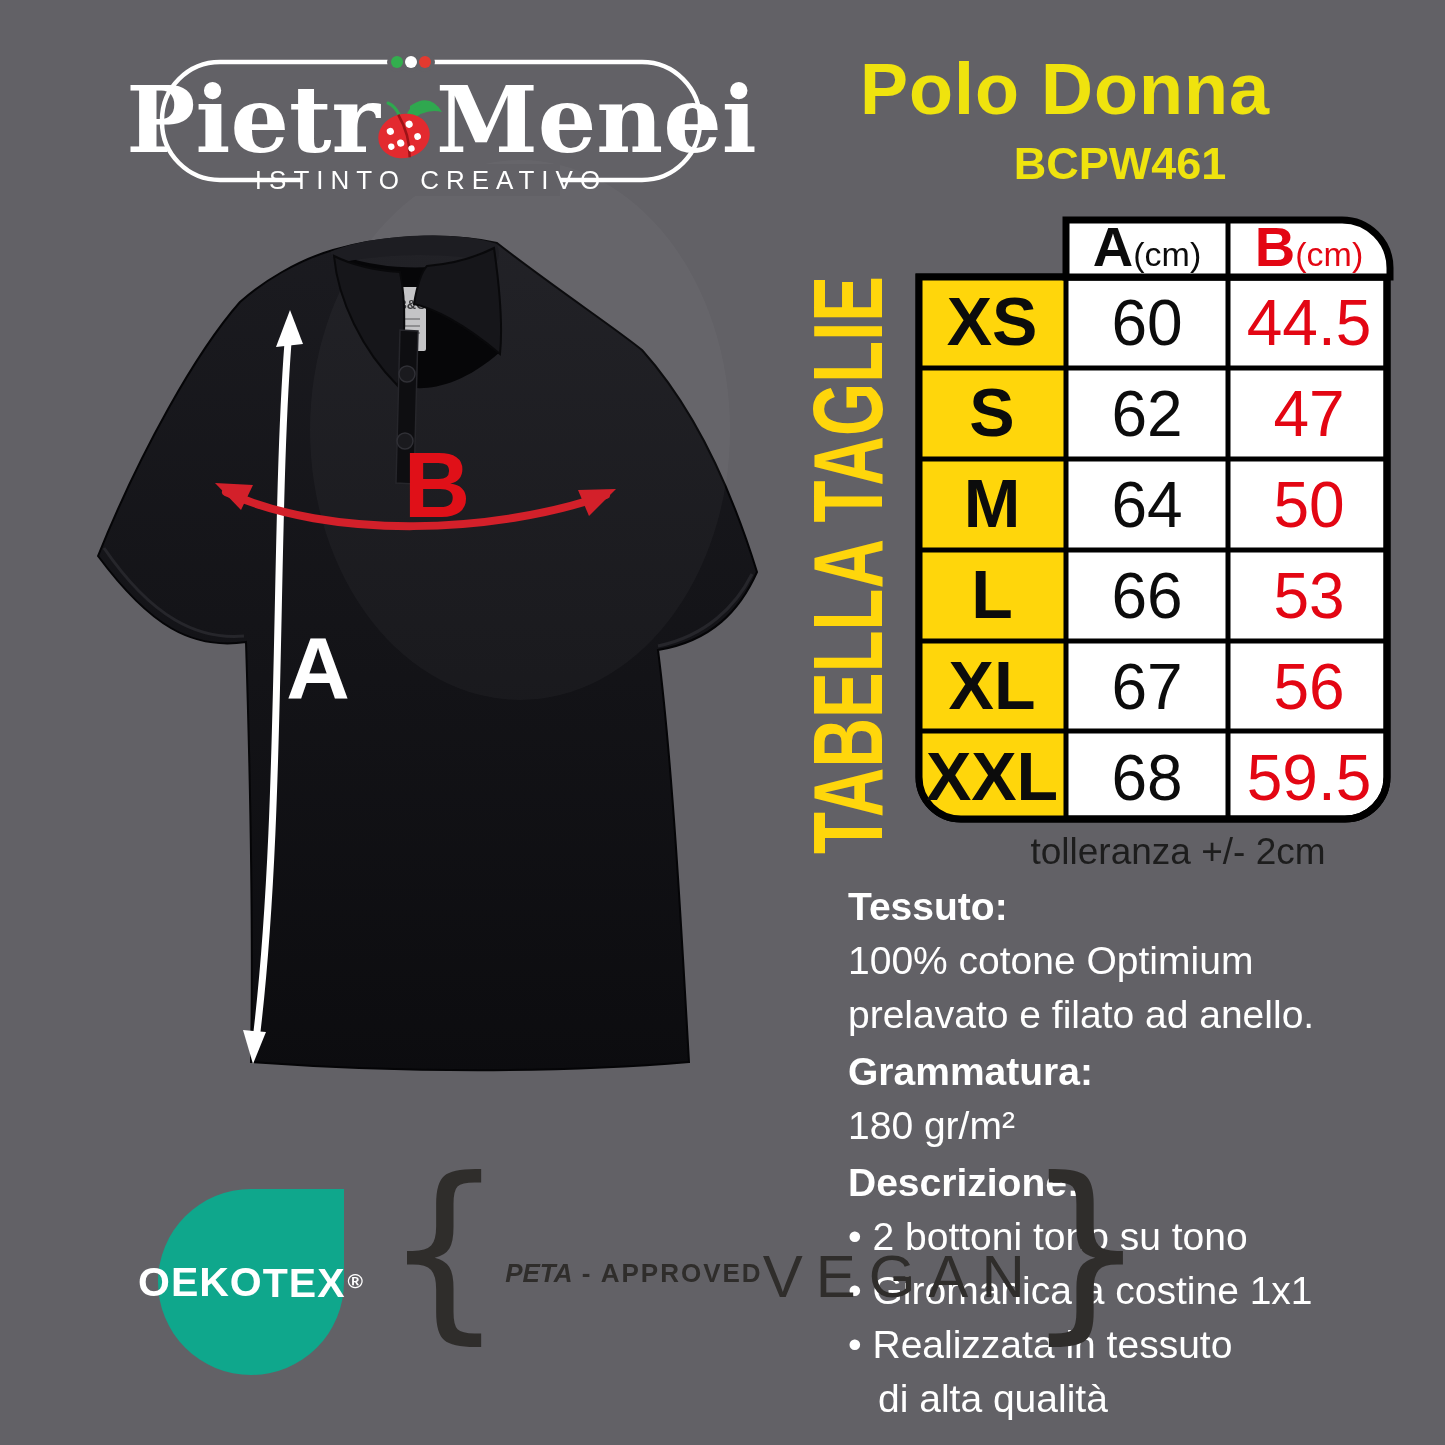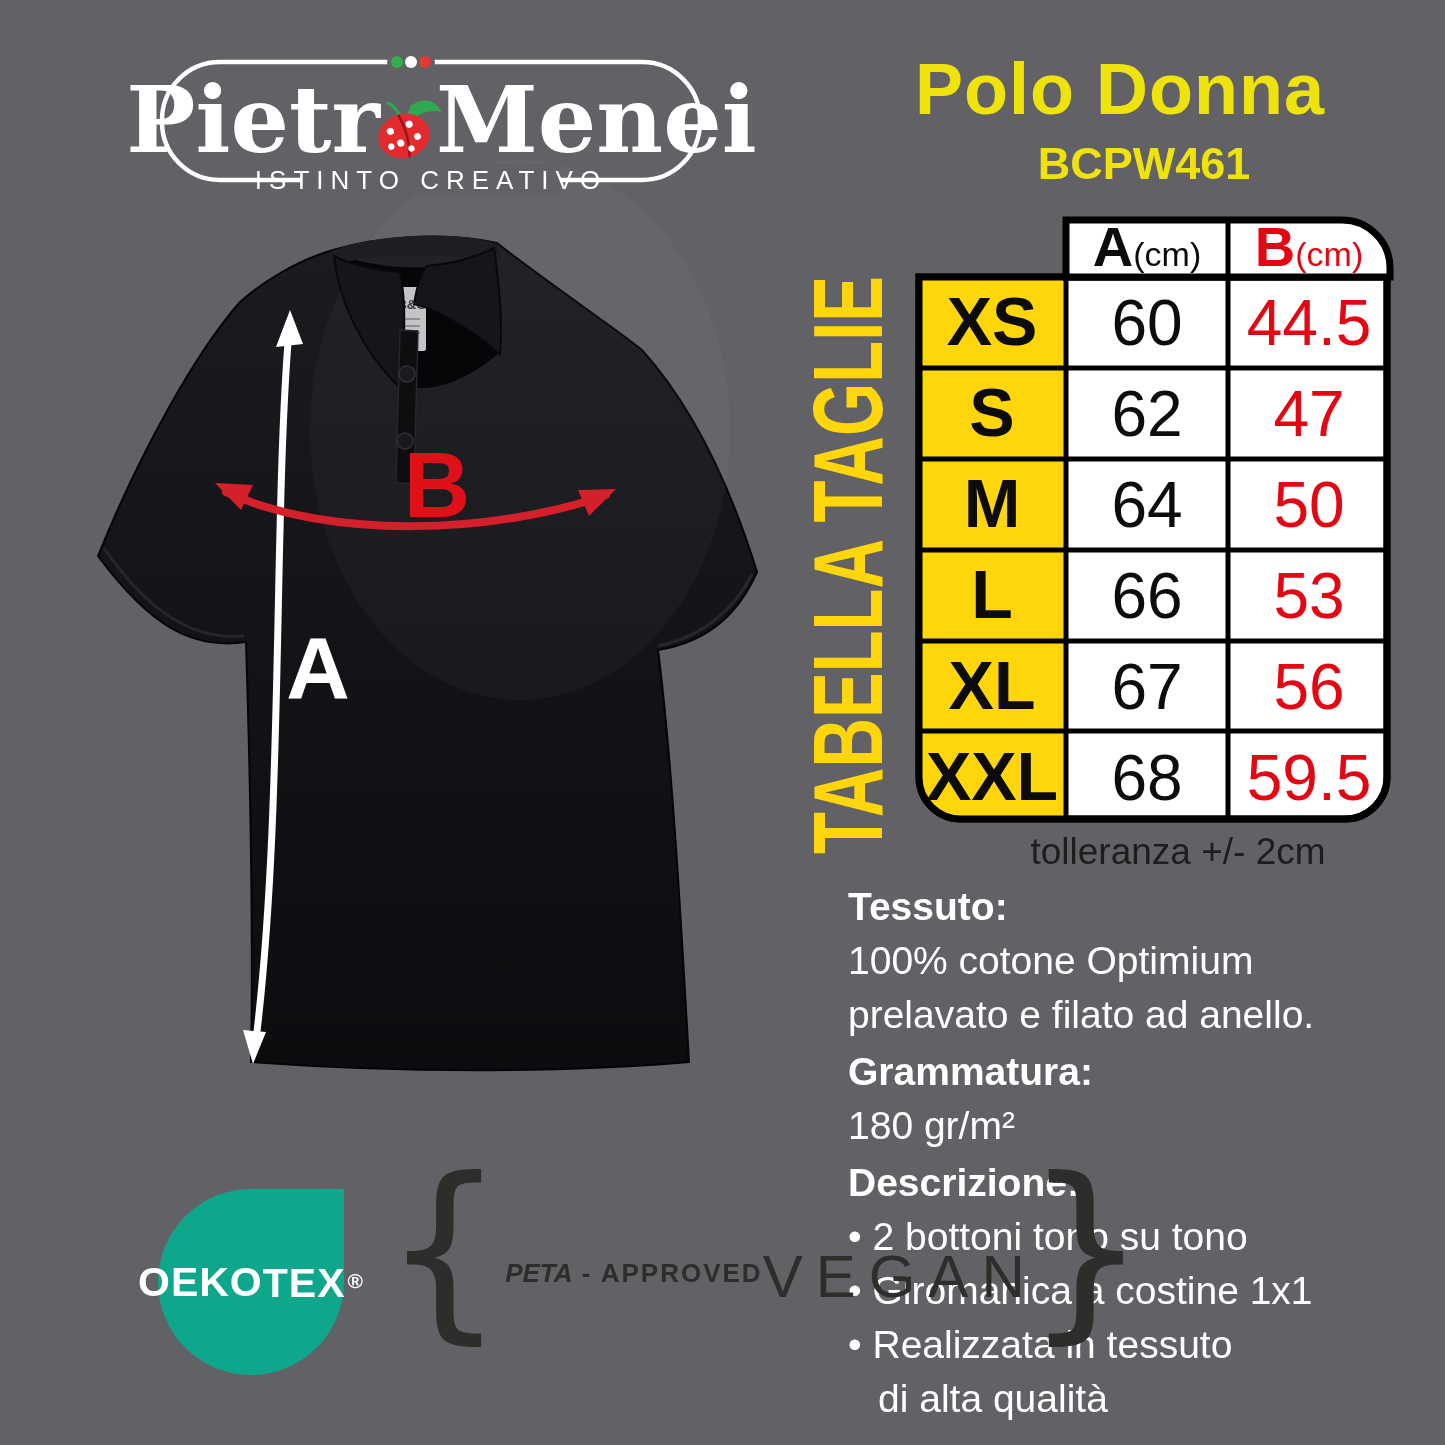--- a/index.html
+++ b/index.html
@@ -7,23 +7,23 @@
     --table-red:#E30613; --arrow-red:#D3202A; --teal:#0FA78C;
     --vegan-dark:#2F2D2B; --text-dark:#1D1D1D; --white:#FFFFFF;
   }
   *{margin:0;padding:0;box-sizing:border-box;}
   html,body{width:1445px;height:1445px;}
   body{background:var(--bg);font-family:"Liberation Sans",sans-serif;overflow:hidden;position:relative;}
   .page{position:absolute;left:0;top:0;width:1445px;height:1445px;background:var(--bg);}
   svg.layer{position:absolute;left:0;top:0;width:1445px;height:1445px;}
 
   
-  .product-title{position:absolute;left:860px;top:48px;width:520px;text-align:center;
+  .product-title{position:absolute;left:860px;top:48px;width:520px;
     font-size:72px;font-weight:700;color:var(--title-yellow);letter-spacing:1px;}
-  .product-code{position:absolute;left:884px;top:138px;width:520px;text-align:center;
+  .product-code{position:absolute;left:860px;top:138px;width:520px;text-align:center;
     font-size:45px;font-weight:600;color:var(--title-yellow);}
   .side-title{position:absolute;left:848px;top:565px;white-space:nowrap;
     transform:translate(-50%,-50%) rotate(-90deg) scaleX(0.70);
     font-size:98px;font-weight:700;color:var(--accent-yellow);letter-spacing:0px;}
   .tolerance{position:absolute;left:978px;top:831px;width:400px;text-align:center;
     font-size:37px;color:var(--text-dark);}
 
   
   .details{position:absolute;left:848px;top:880px;width:625px;color:var(--white);
     font-size:39px;line-height:54px;}

